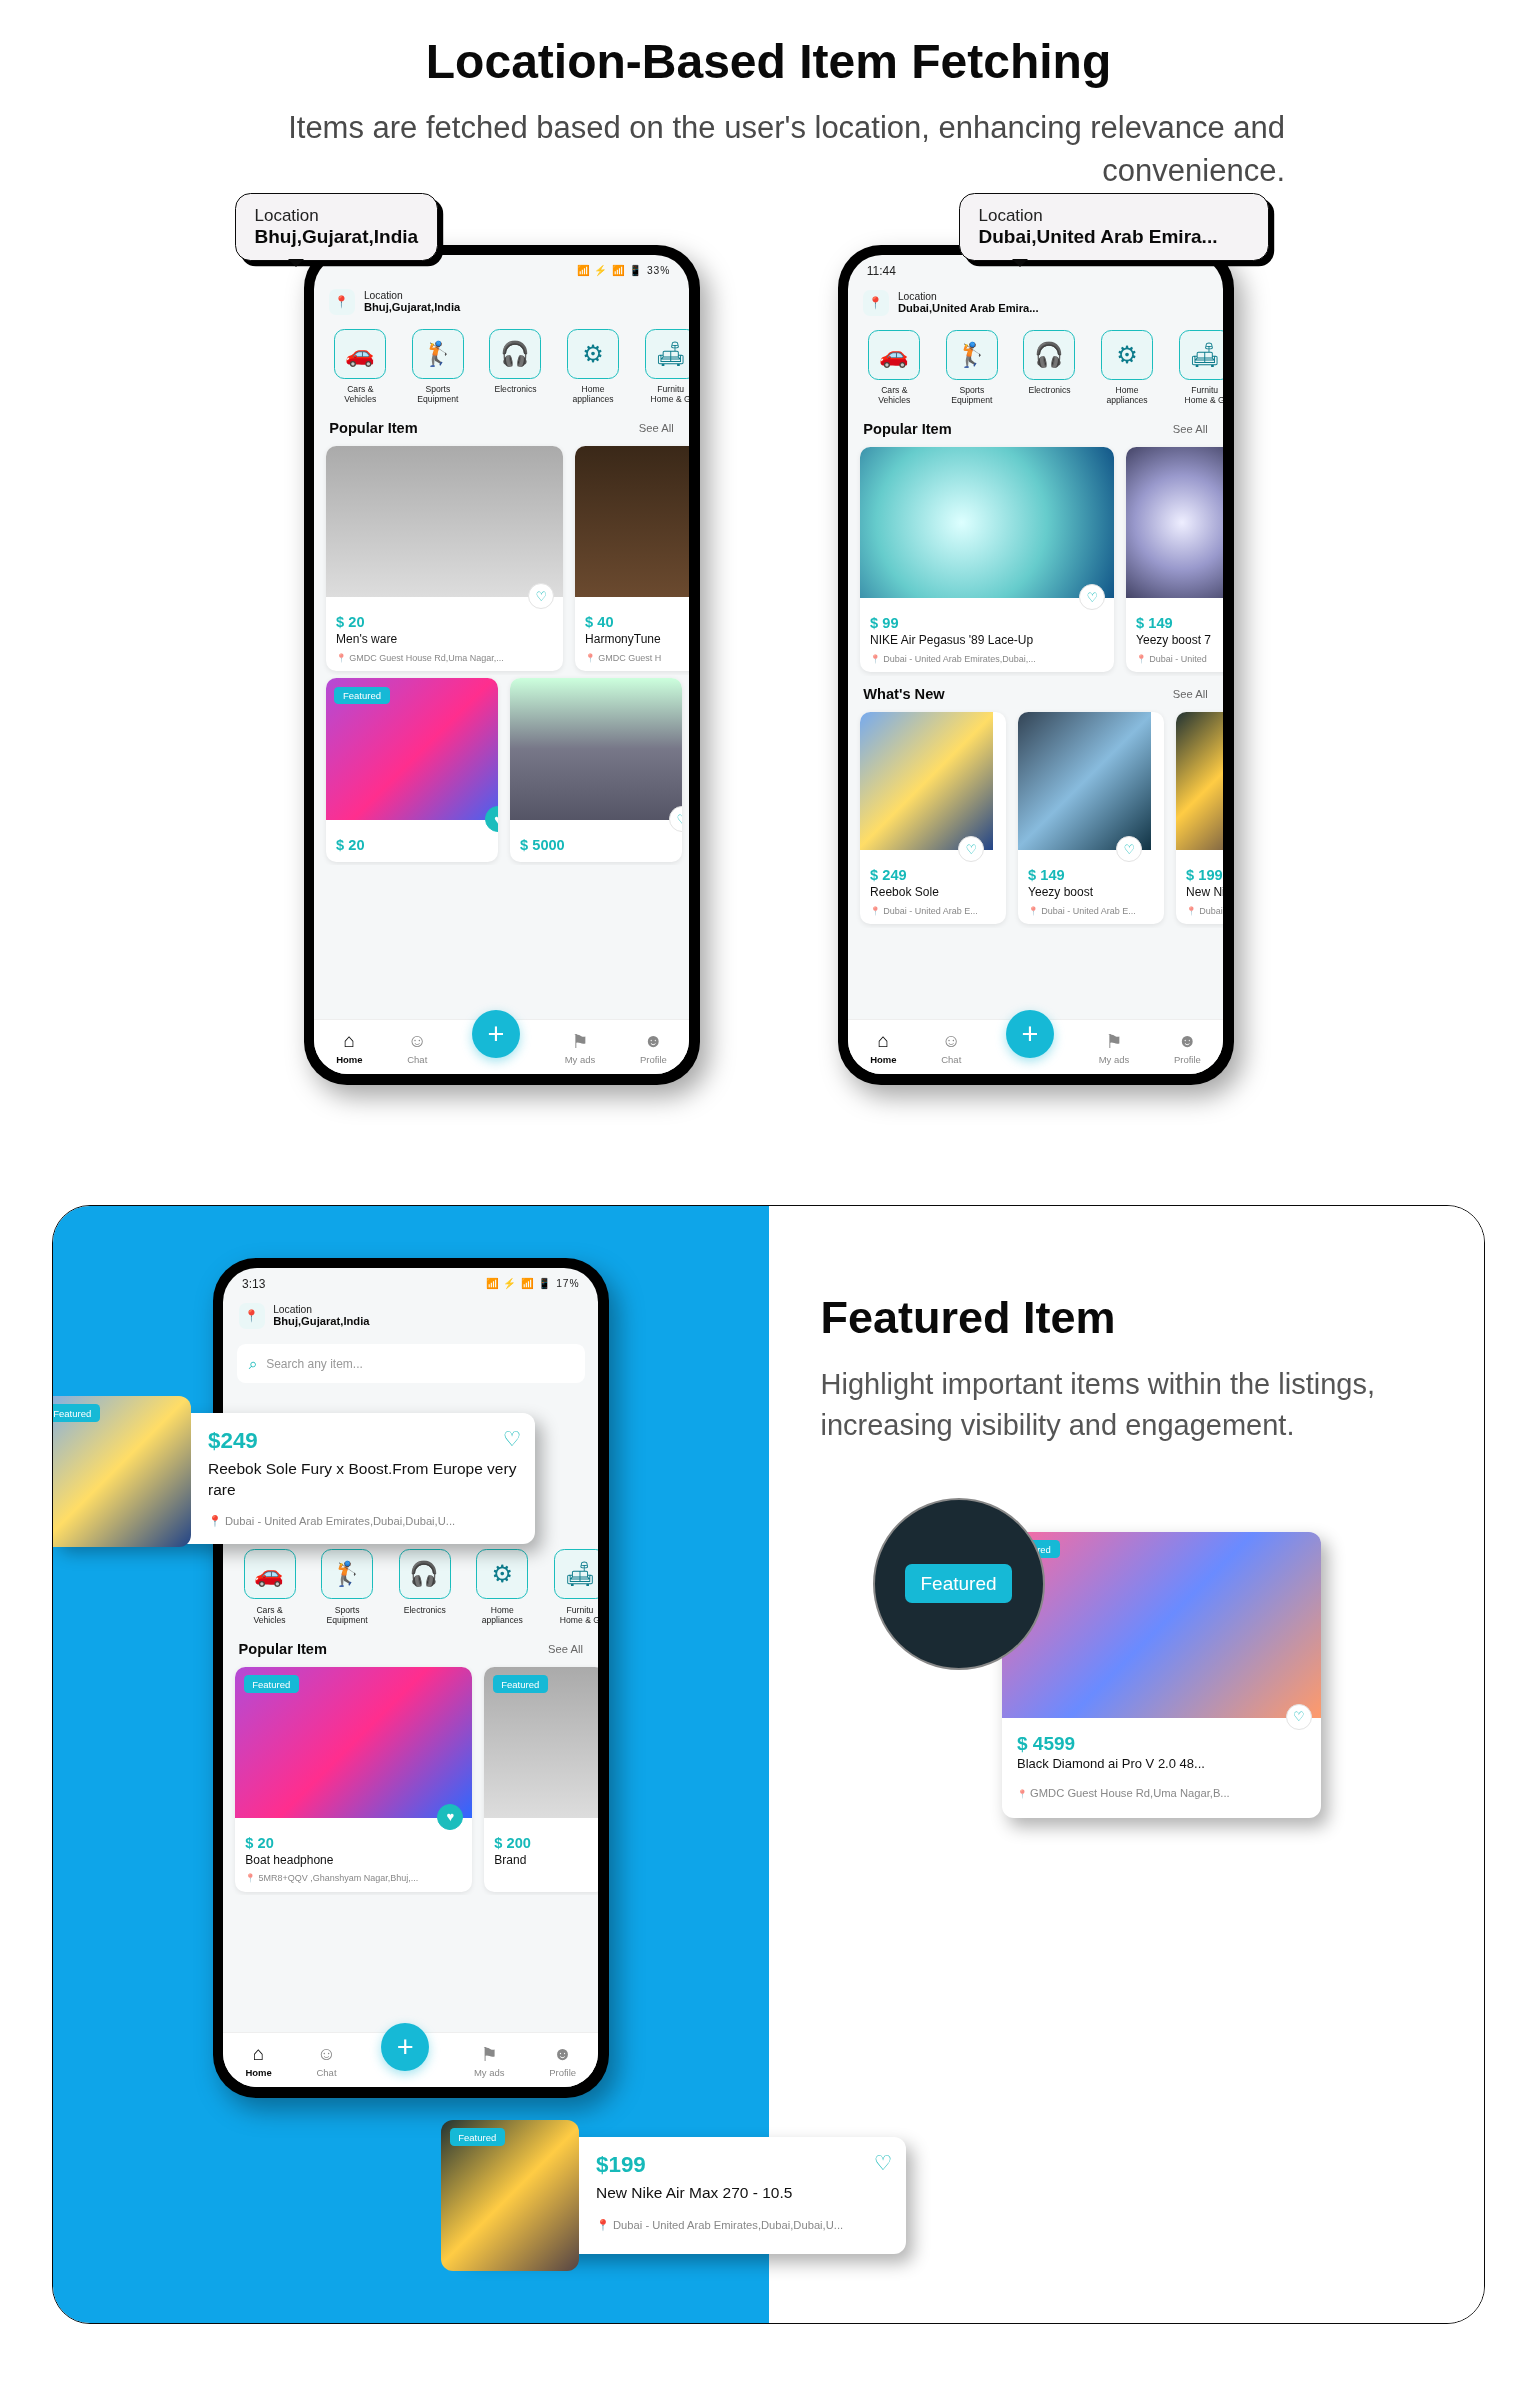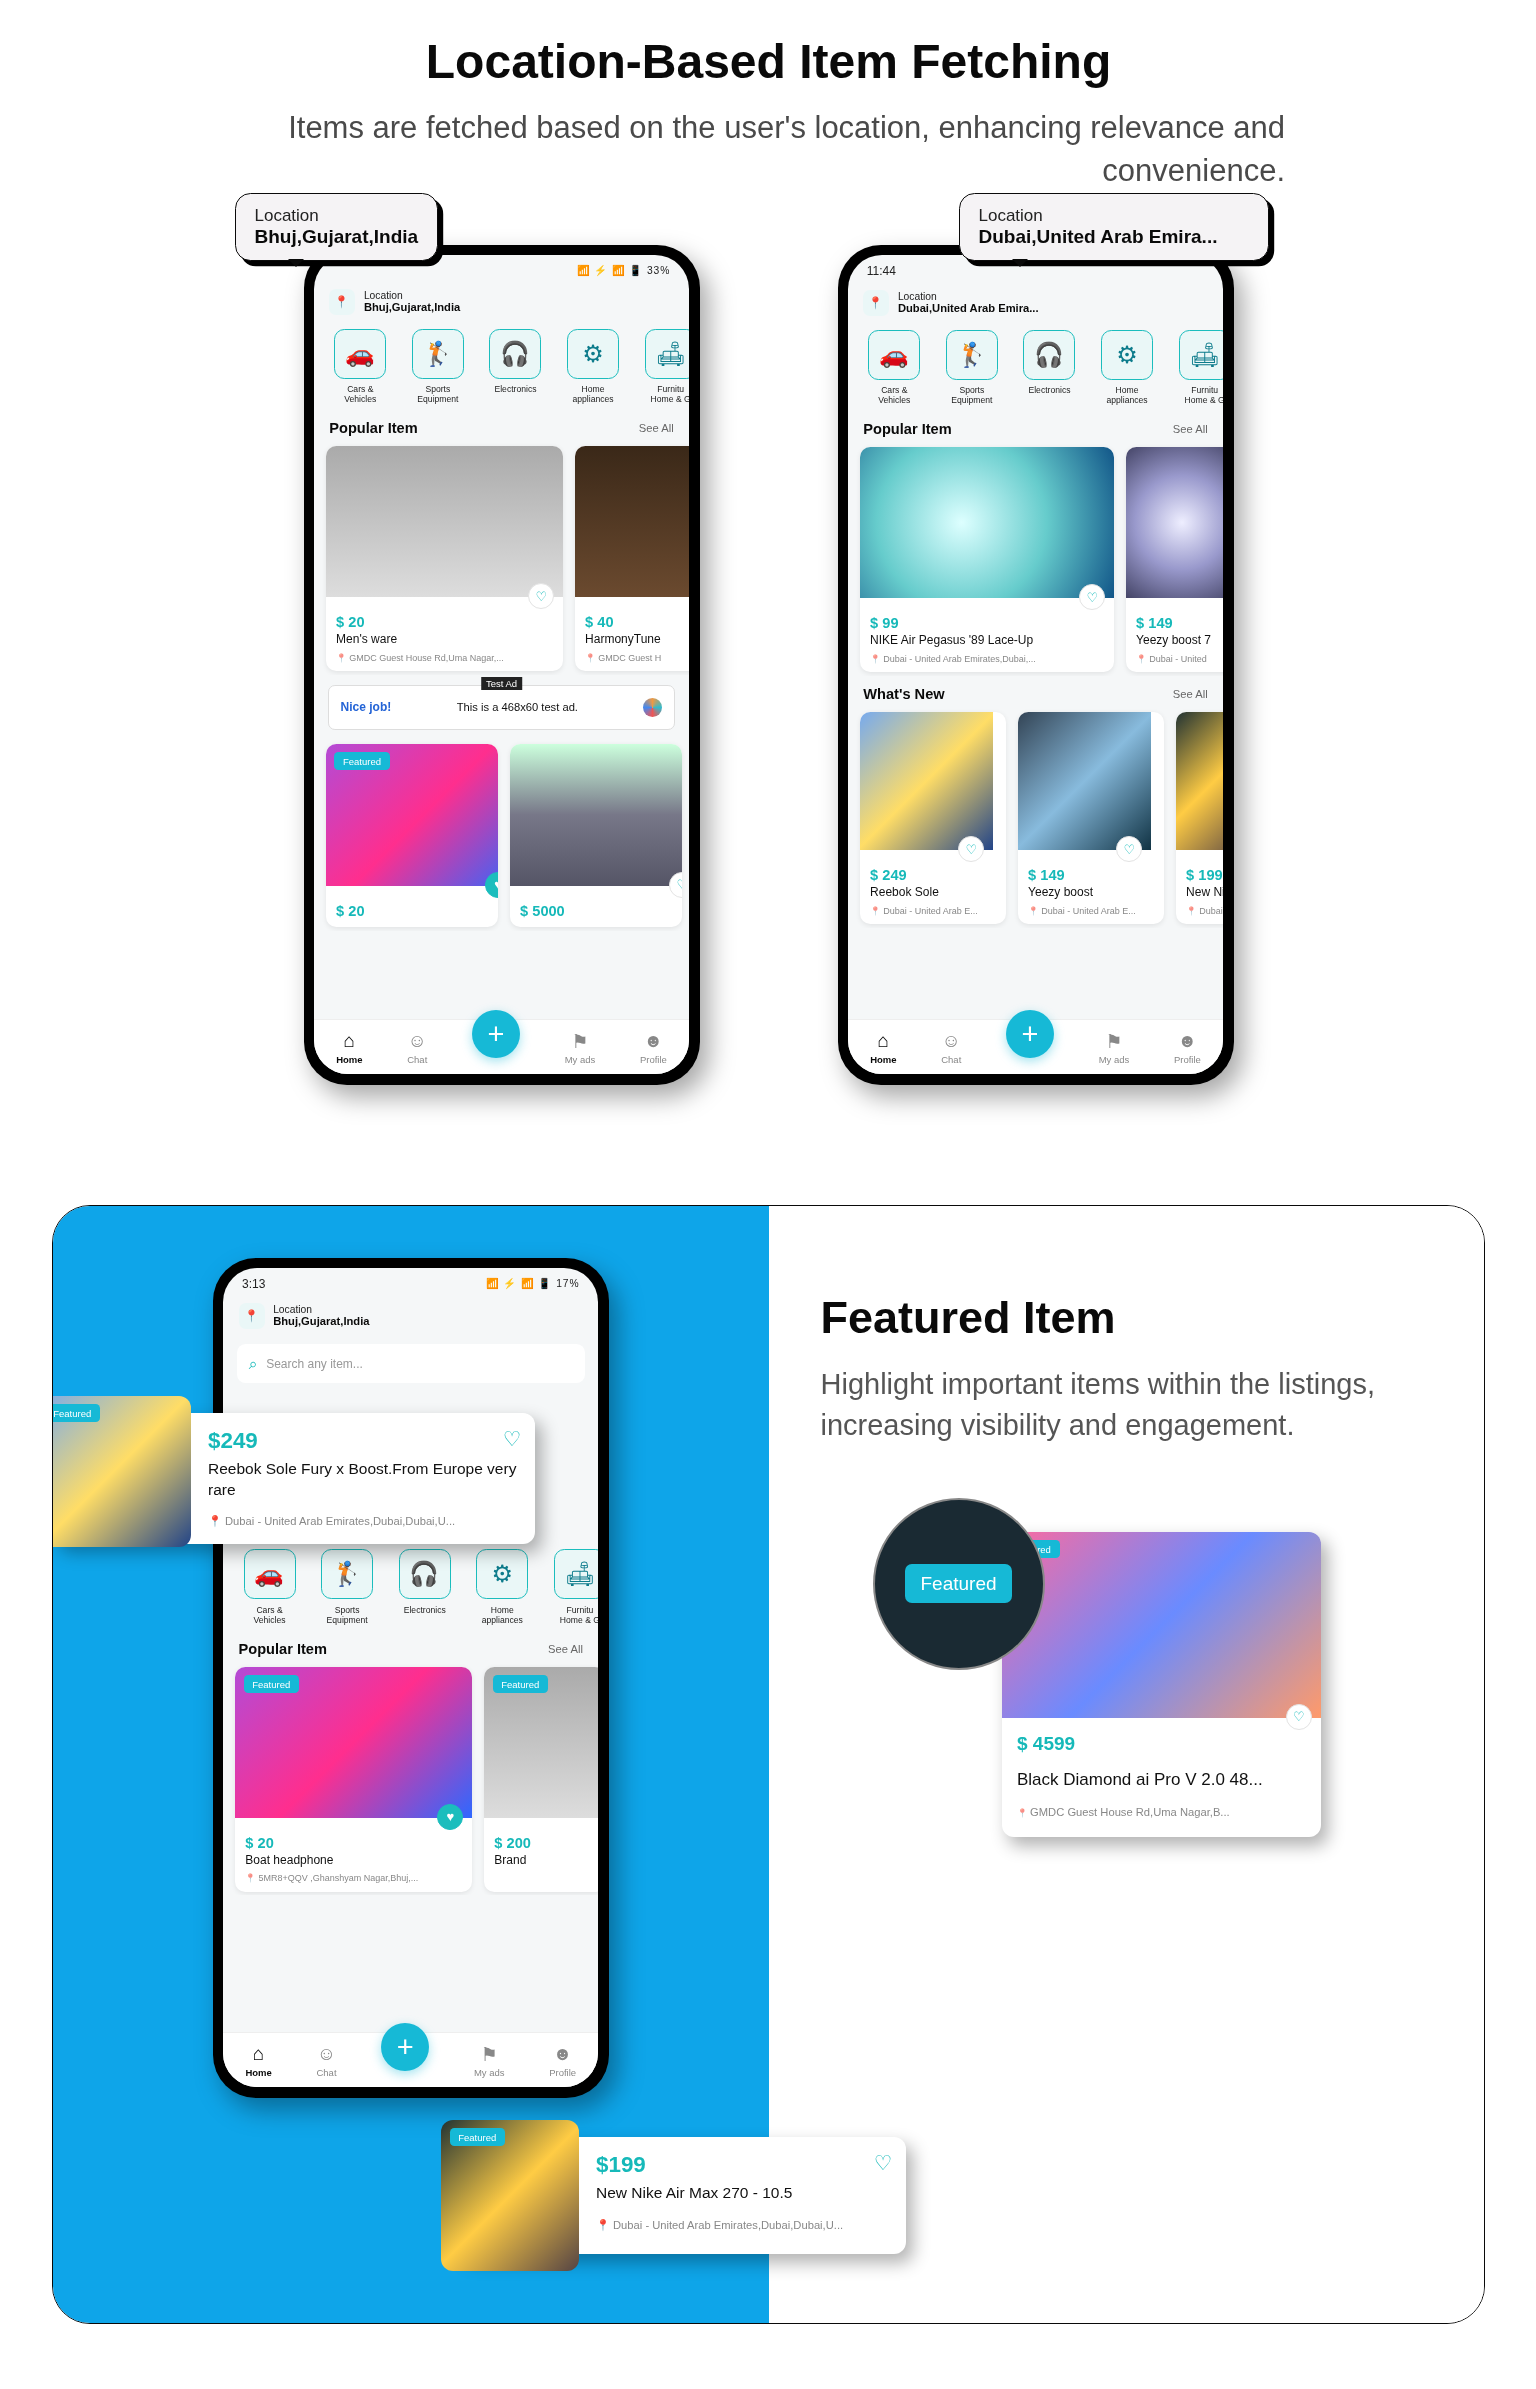--- a/index.html
+++ b/index.html
@@ -180,26 +180,20 @@
             </div>
             <div class="card" style="width:129px">
               <div class="card-img bg-guitar" style="height:151px"></div>
               <div class="card-body">
                 <div class="price">$ 40</div>
                 <div class="card-title">HarmonyTune</div>
                 <div class="card-loc">GMDC Guest H</div>
               </div>
             </div>
           </div>
-          <div class="ad">
-            <span class="ad-label">Test Ad</span>
-            <span class="ad-nice">Nice job!</span>
-            <span class="ad-txt">This is a 468x60 test ad.</span>
-            <span class="ad-icon"></span>
-          </div>
           <div class="card-row">
             <div class="card" style="width:172px">
               <div class="card-img img-hp bg-hp">
                 <span class="featured-tag">Featured</span>
                 <div class="fav filled">♥</div>
               </div>
               <div class="card-body">
                   <div class="price">$ 20</div>
                 </div>
             </div>
@@ -492,20 +486,20 @@
       <div class="zoom-circle bg-dark">
         <span class="zoom-tag">Featured</span>
       </div>
       <div class="zoom-card">
         <div class="zoom-card-img bg-pc" style="position:relative;">
           <span class="featured-tag">eatured</span>
           <div class="fav" style="bottom:-12px">♡</div>
         </div>
         <div class="zoom-card-body">
           <div class="price" style="font-size:19px">$ 4599</div>
-          <div class="card-title" style="font-size:17px;margin-top:15px">Black Diamond ai Pro V 2.0 48...</div>
+          <div class="card-title" style="font-size:13px;margin-top:1px">Black Diamond ai Pro V 2.0 48...</div>
           <div class="card-loc" style="font-size:11.2px;margin-top:15.5px">GMDC Guest House Rd,Uma Nagar,B...</div>
         </div>
       </div>
     </div>
   </div>
 </div>
 
 
 </body></html>

